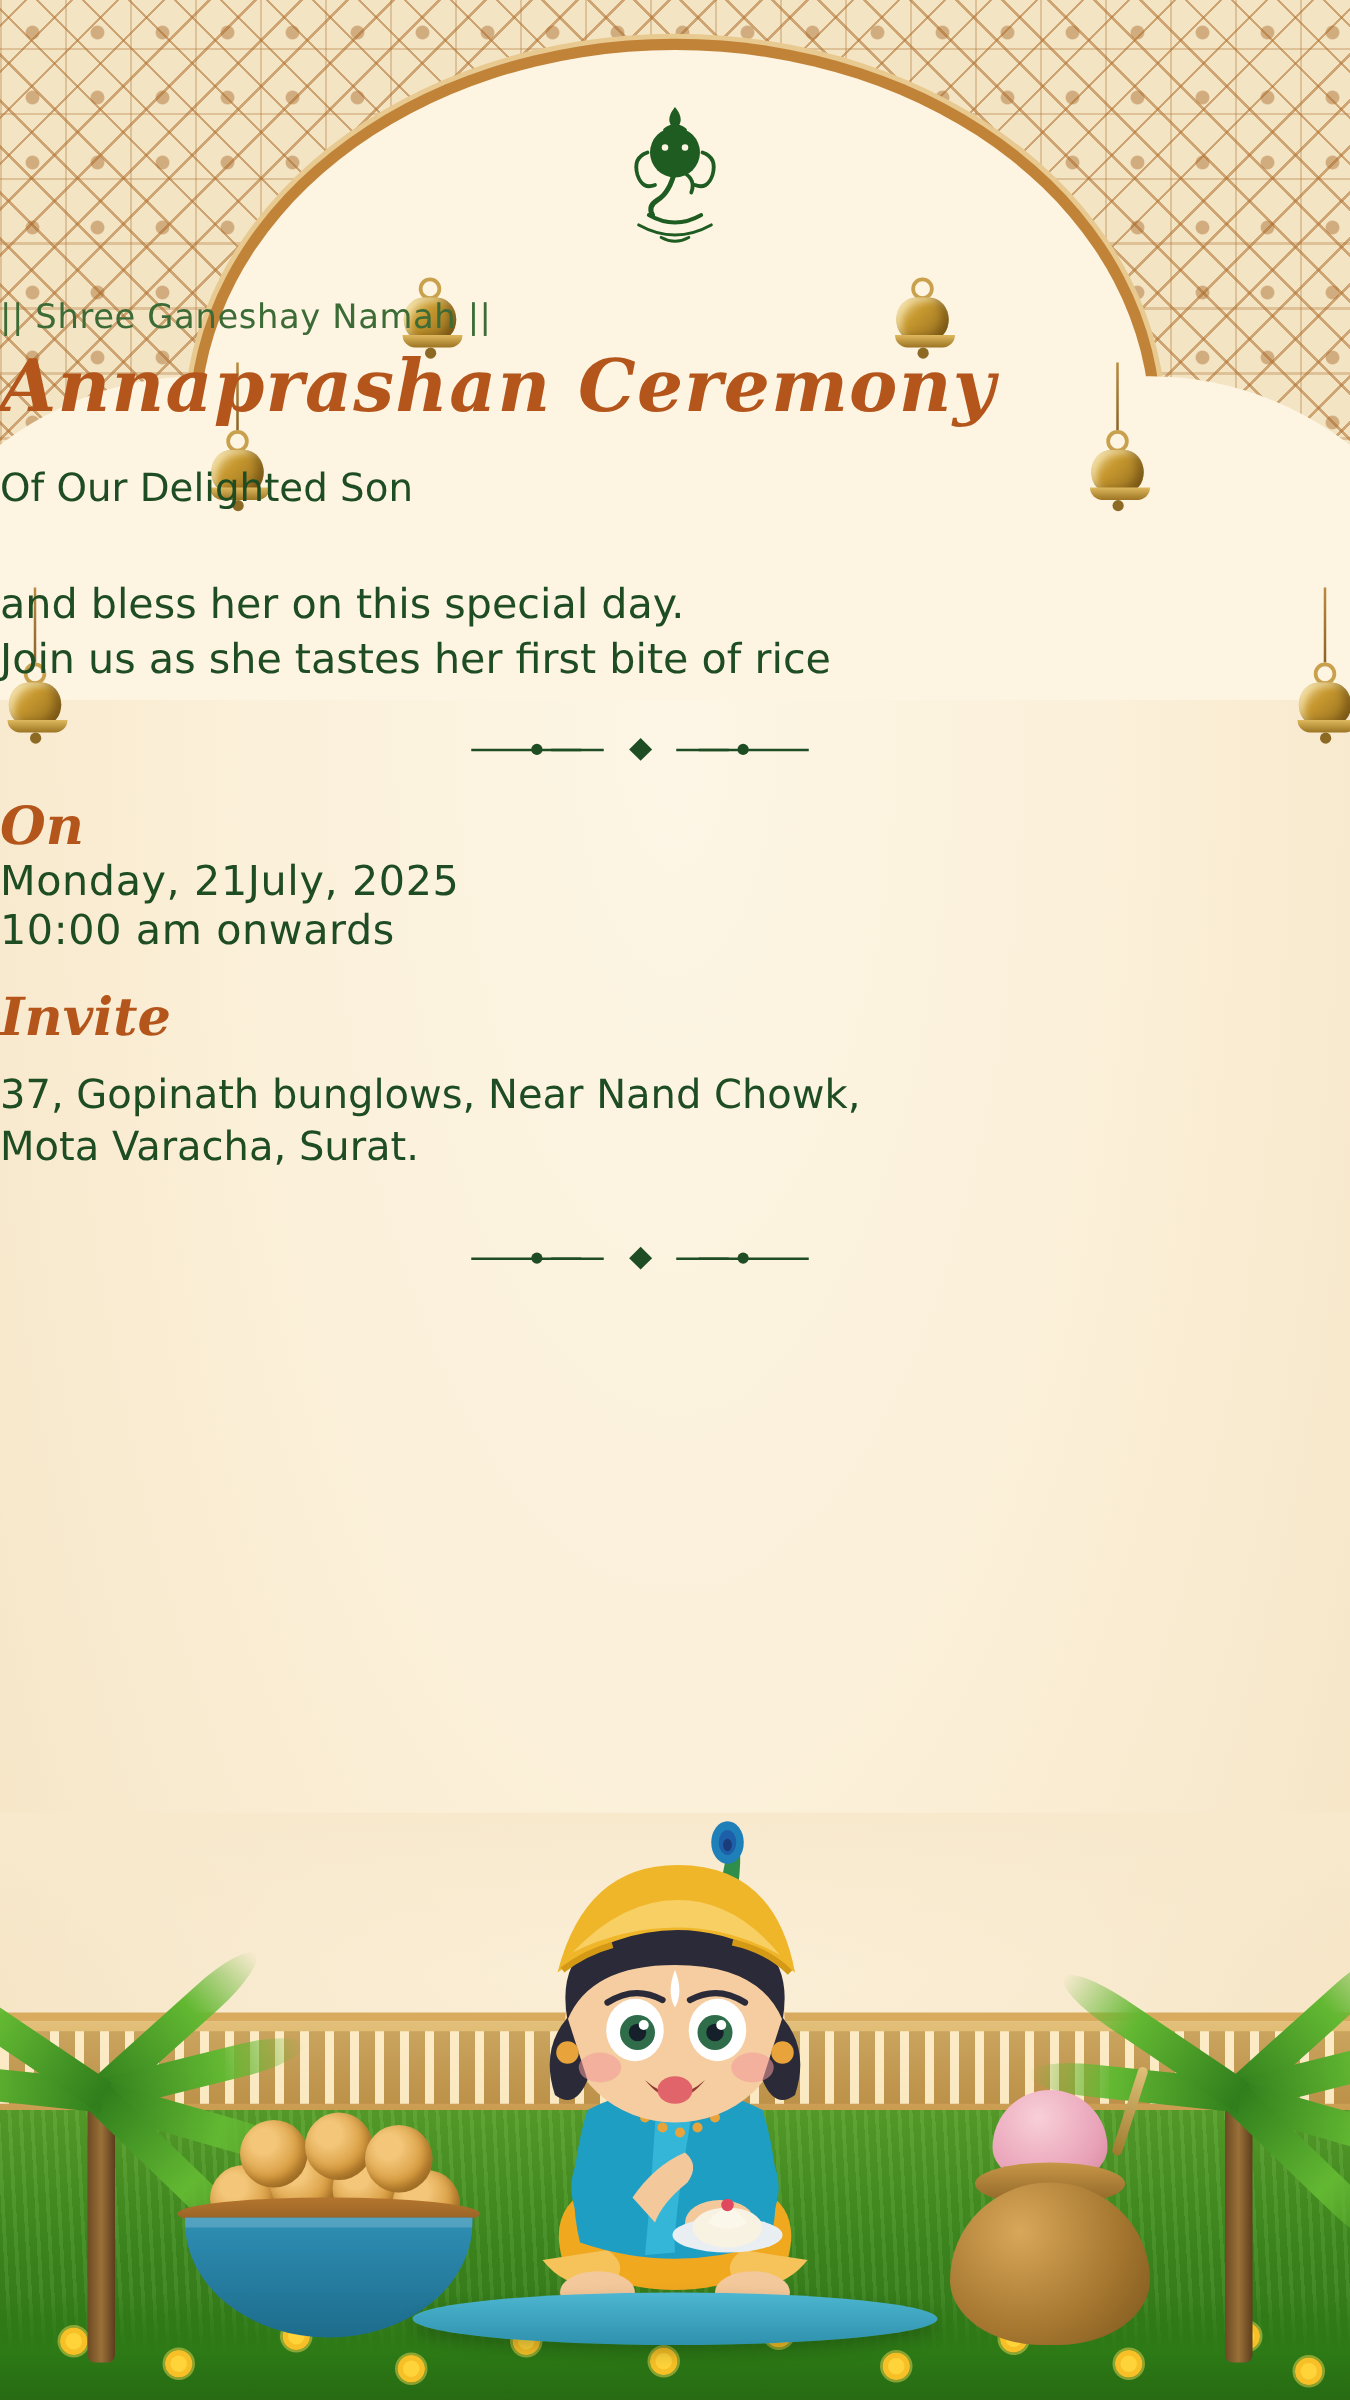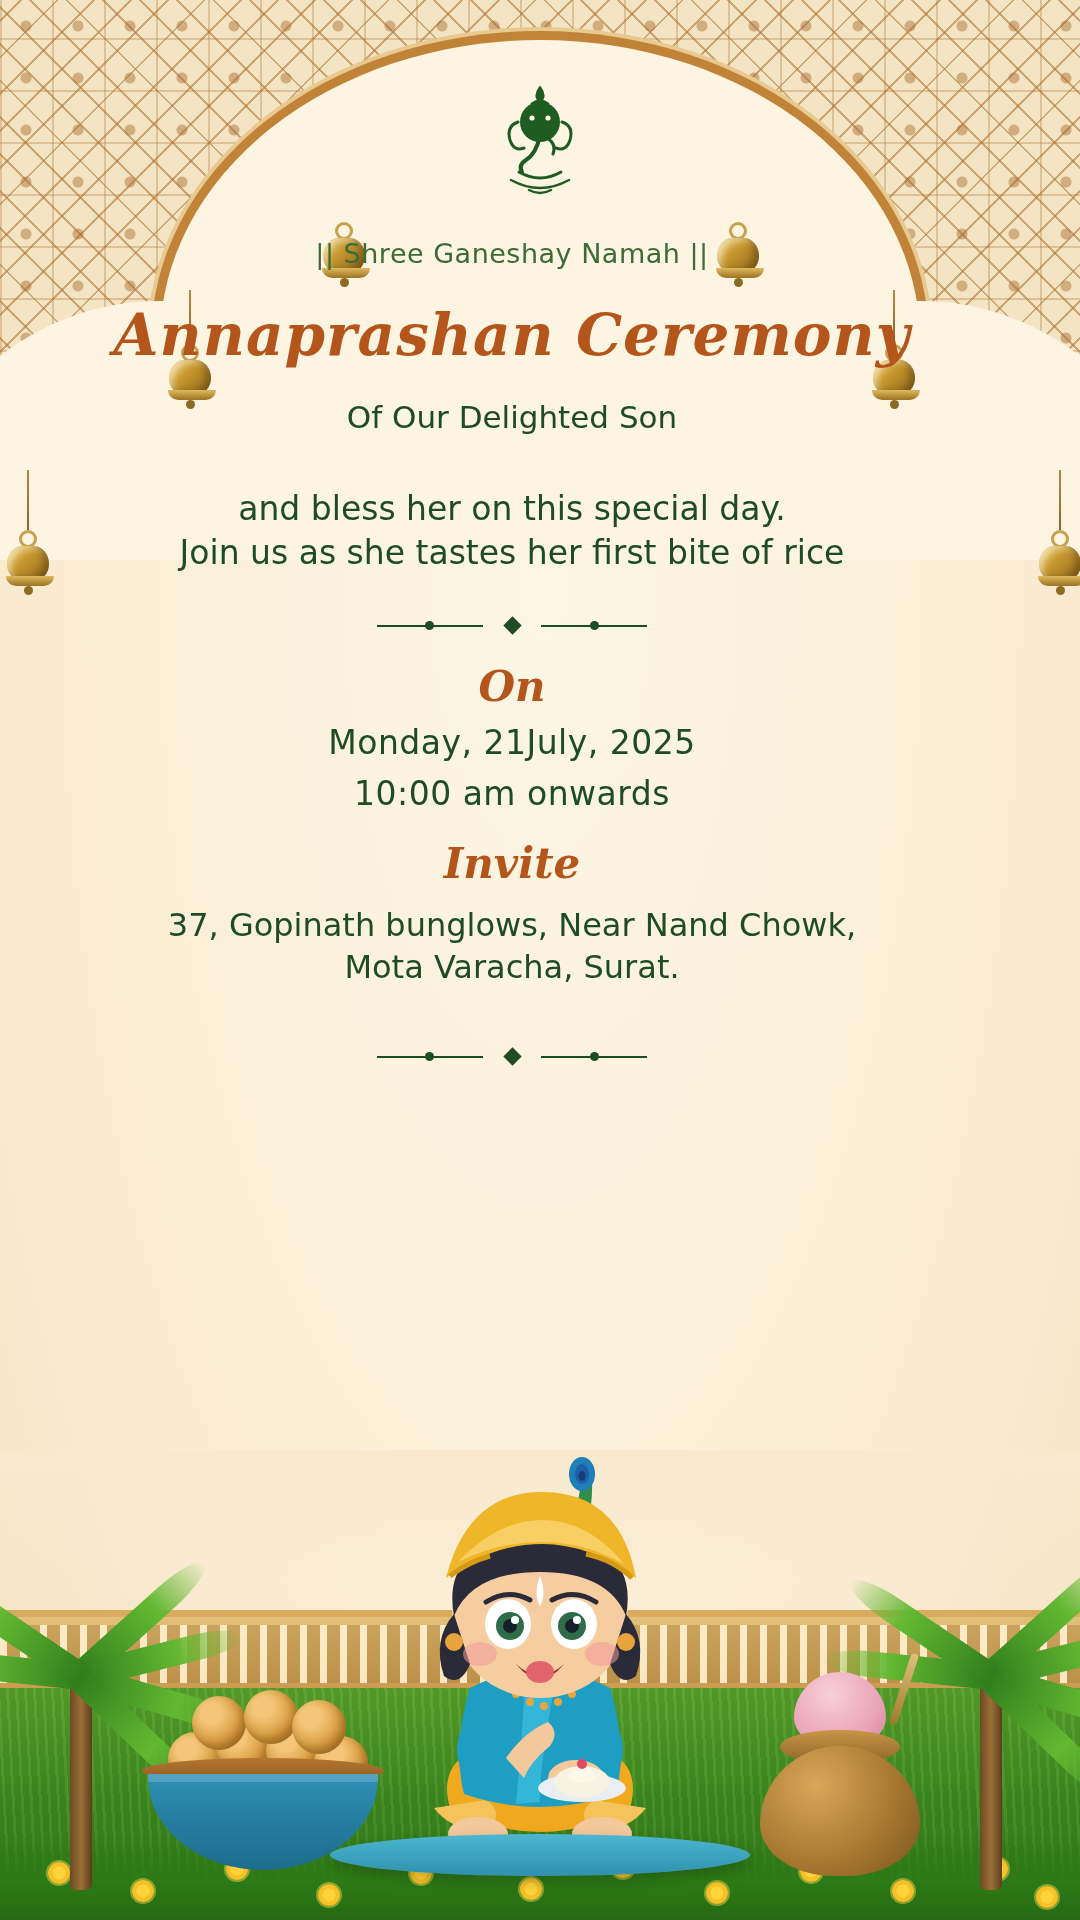--- a/index.html
+++ b/index.html
@@ -130,37 +130,37 @@
     height: 120px;
     z-index: 7;
   }
 
   
   .content {
     position: absolute;
     top: 0; left: 0;
     width: 1024px;
     z-index: 8;
-    text-align: center;
+    text-align: left;
   }
   .shree {
     margin-top: 238px;
     font-family: "DejaVu Sans", sans-serif;
     font-size: 27px;
     letter-spacing: .5px;
     color: #3c6b36;
   }
   .delighted {
     margin-top: 38px;
     font-size: 34px;
     color: #1f4d23;
     letter-spacing: .3px;
   }
   .ceremony {
-    margin-top: 32px;
+    margin-top: 6px;
     font-family: "DejaVu Serif", serif;
     font-style: italic;
     font-size: 58px;
     font-weight: 700;
     color: #b4561c;
     letter-spacing: 1px;
   }
   .precious {
     margin-top: 30px;
     font-size: 31px;
@@ -224,21 +224,21 @@
 
   .label-on, .label-venue {
     margin-top: 26px;
     font-family: "DejaVu Serif", serif;
     font-style: italic;
     font-weight: 700;
     font-size: 42px;
     color: #b4561c;
   }
   .date, .time {
-    margin-top: 12px;
+    margin-top: 0;
     font-size: 33px;
     color: #1f4d23;
     letter-spacing: .5px;
   }
   .venue-text {
     margin-top: 16px;
     font-size: 32px;
     line-height: 1.32;
     color: #1f4d23;
   }

